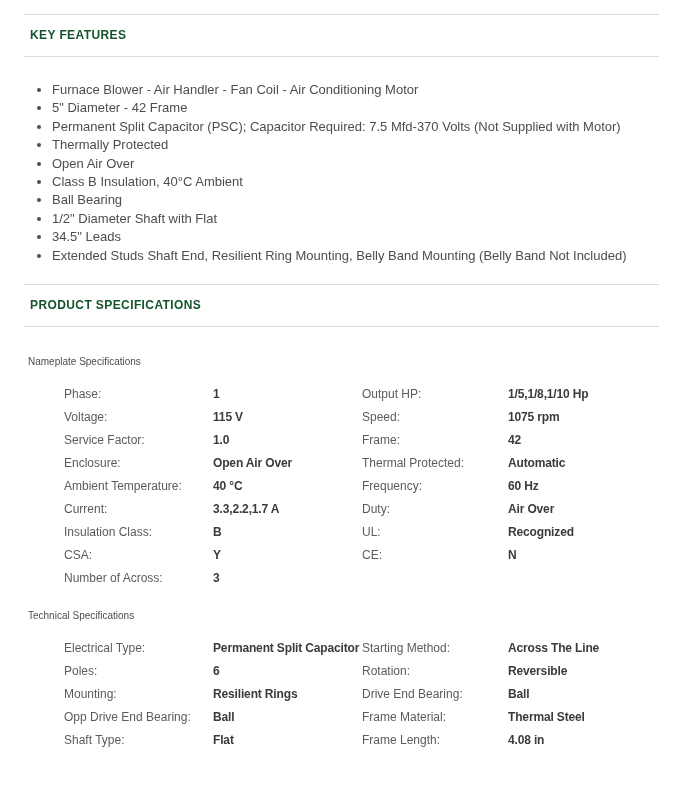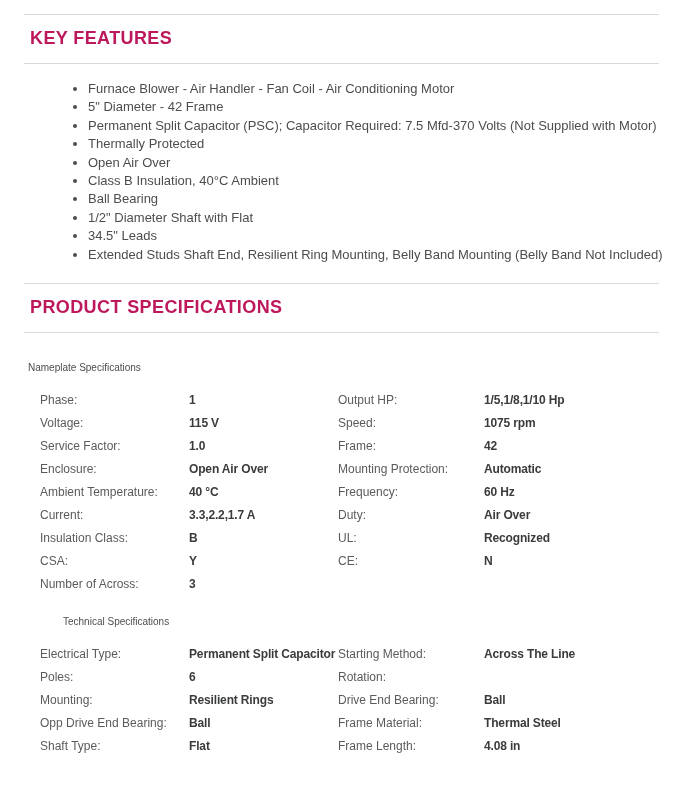--- a/index.html
+++ b/index.html
@@ -19,49 +19,48 @@
   }
   .divider {
     border: none;
     border-top: 1px solid #d9d9d9;
     margin: 0 25px 0 24px;
     height: 0;
   }
   .section-heading {
     margin: 0;
     padding: 13px 0 14px 30px;
-    font-size: 18px;
+    font-size: 12px;
     font-weight: bold;
     letter-spacing: 0.4px;
-    color: #be185d;
+    color: #14532d;
   }
   .features-list {
-    margin: 16px 0 19px 0;
-    padding-left: 88px;
+    margin: 24px 0 19px 0;
+    padding-left: 52px;
     list-style: disc;
     font-size: 13px;
     color: #4c4d4f;
   }
   .features-list li {
     line-height: 18.4px;
   }
   .sub-heading {
     margin: 0;
     padding: 29px 0 0 28px;
     font-size: 10px;
     font-weight: normal;
     color: #4c4d4f;
   }
   .sub-heading.technical {
     padding-top: 21px;
-    margin-left: 35px;
   }
   .spec-table {
     margin-top: 15px;
-    padding-left: 40px;
+    padding-left: 64px;
     padding-right: 24px;
   }
   .spec-row {
     display: grid;
     grid-template-columns: 149px 149px 146px auto;
     height: 23px;
     align-items: center;
     font-size: 12px;
   }
   .spec-label {
@@ -118,21 +117,21 @@
     </div>
     <div class="spec-row">
       <span class="spec-label">Service Factor:</span>
       <span class="spec-value">1.0</span>
       <span class="spec-label">Frame:</span>
       <span class="spec-value">42</span>
     </div>
     <div class="spec-row">
       <span class="spec-label">Enclosure:</span>
       <span class="spec-value">Open Air Over</span>
-      <span class="spec-label">Mounting Protection:</span>
+      <span class="spec-label">Thermal Protected:</span>
       <span class="spec-value">Automatic</span>
     </div>
     <div class="spec-row">
       <span class="spec-label">Ambient Temperature:</span>
       <span class="spec-value">40 °C</span>
       <span class="spec-label">Frequency:</span>
       <span class="spec-value">60 Hz</span>
     </div>
     <div class="spec-row">
       <span class="spec-label">Current:</span>
@@ -166,20 +165,21 @@
     <div class="spec-row">
       <span class="spec-label">Electrical Type:</span>
       <span class="spec-value">Permanent Split Capacitor</span>
       <span class="spec-label">Starting Method:</span>
       <span class="spec-value">Across The Line</span>
     </div>
     <div class="spec-row">
       <span class="spec-label">Poles:</span>
       <span class="spec-value">6</span>
       <span class="spec-label">Rotation:</span>
+      <span class="spec-value">Reversible</span>
     </div>
     <div class="spec-row">
       <span class="spec-label">Mounting:</span>
       <span class="spec-value">Resilient Rings</span>
       <span class="spec-label">Drive End Bearing:</span>
       <span class="spec-value">Ball</span>
     </div>
     <div class="spec-row">
       <span class="spec-label">Opp Drive End Bearing:</span>
       <span class="spec-value">Ball</span>

